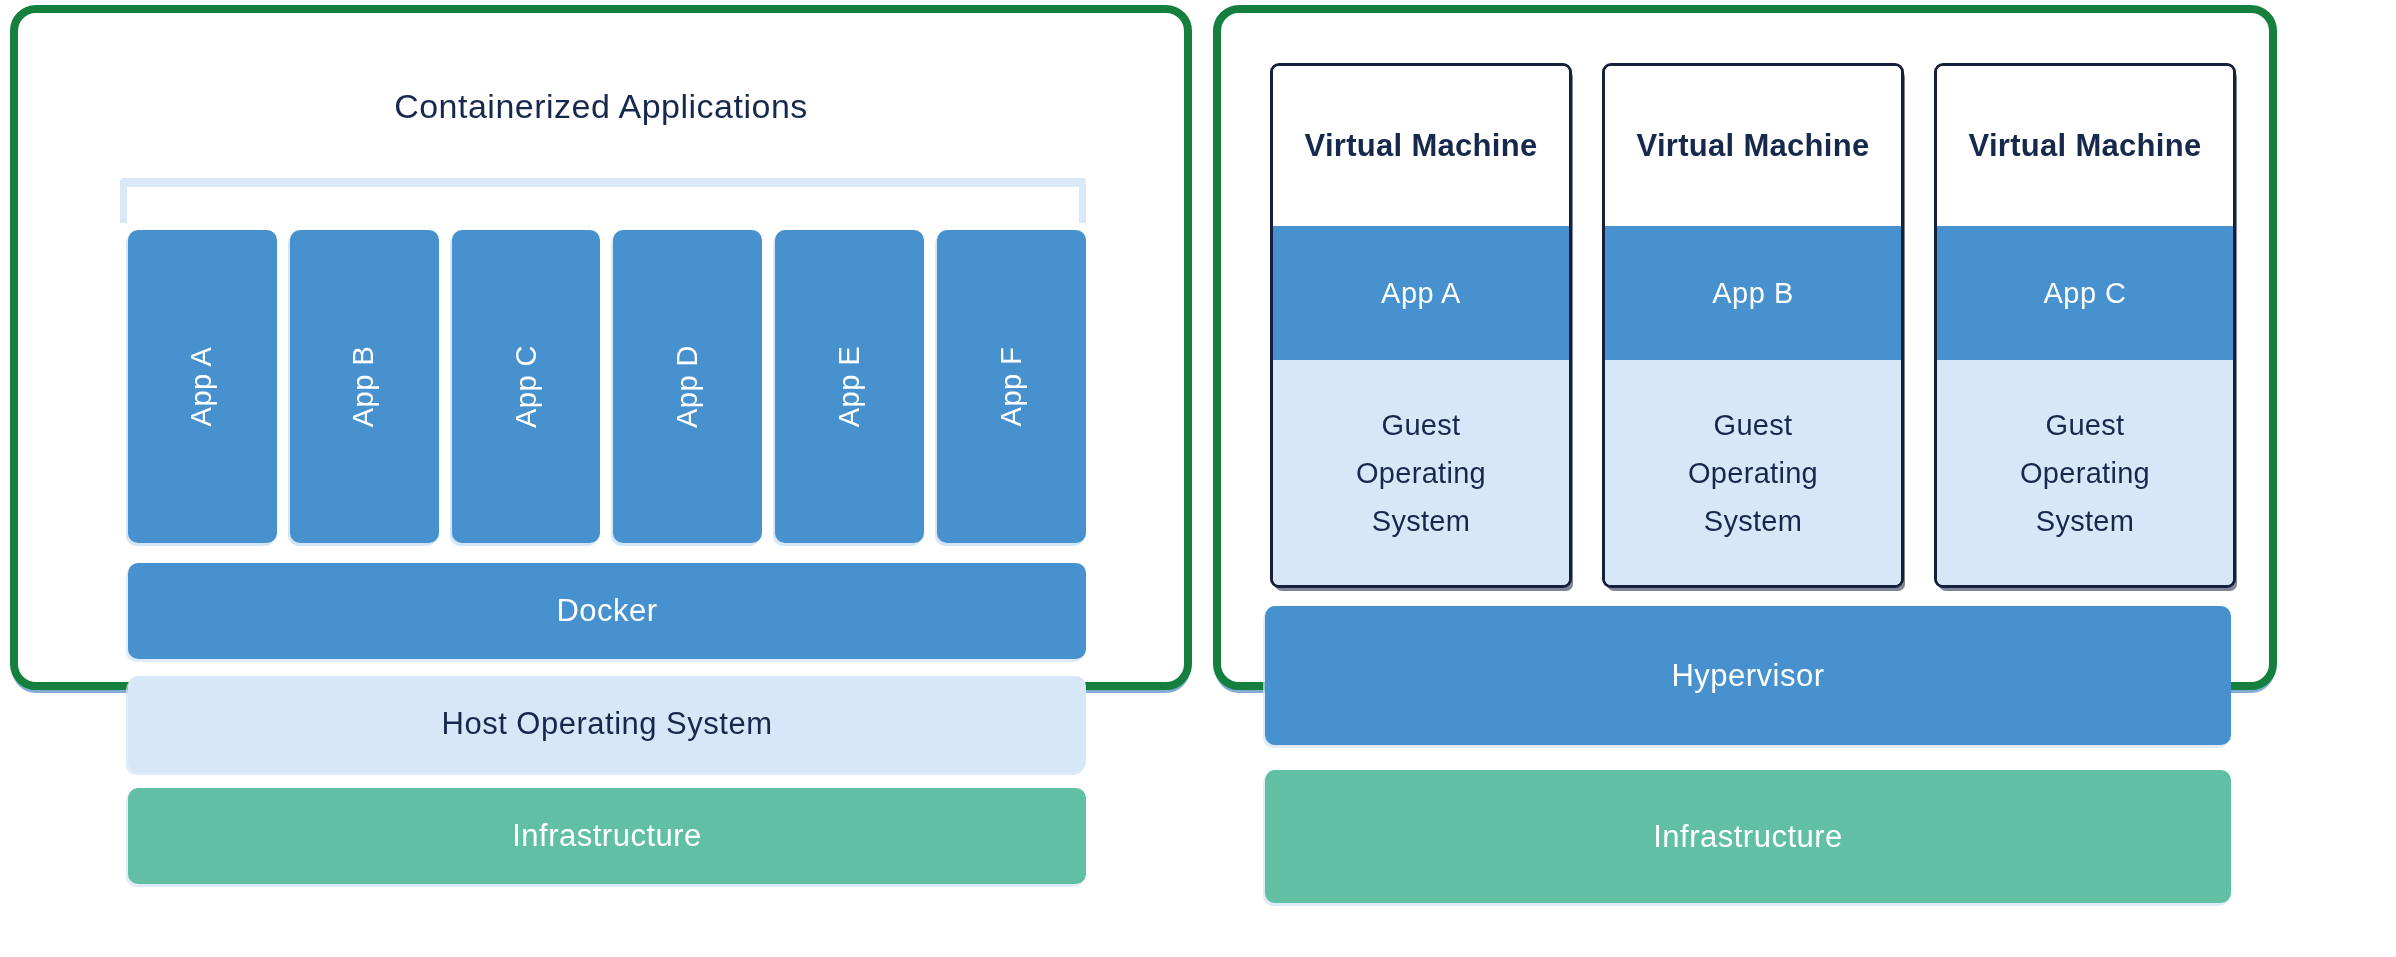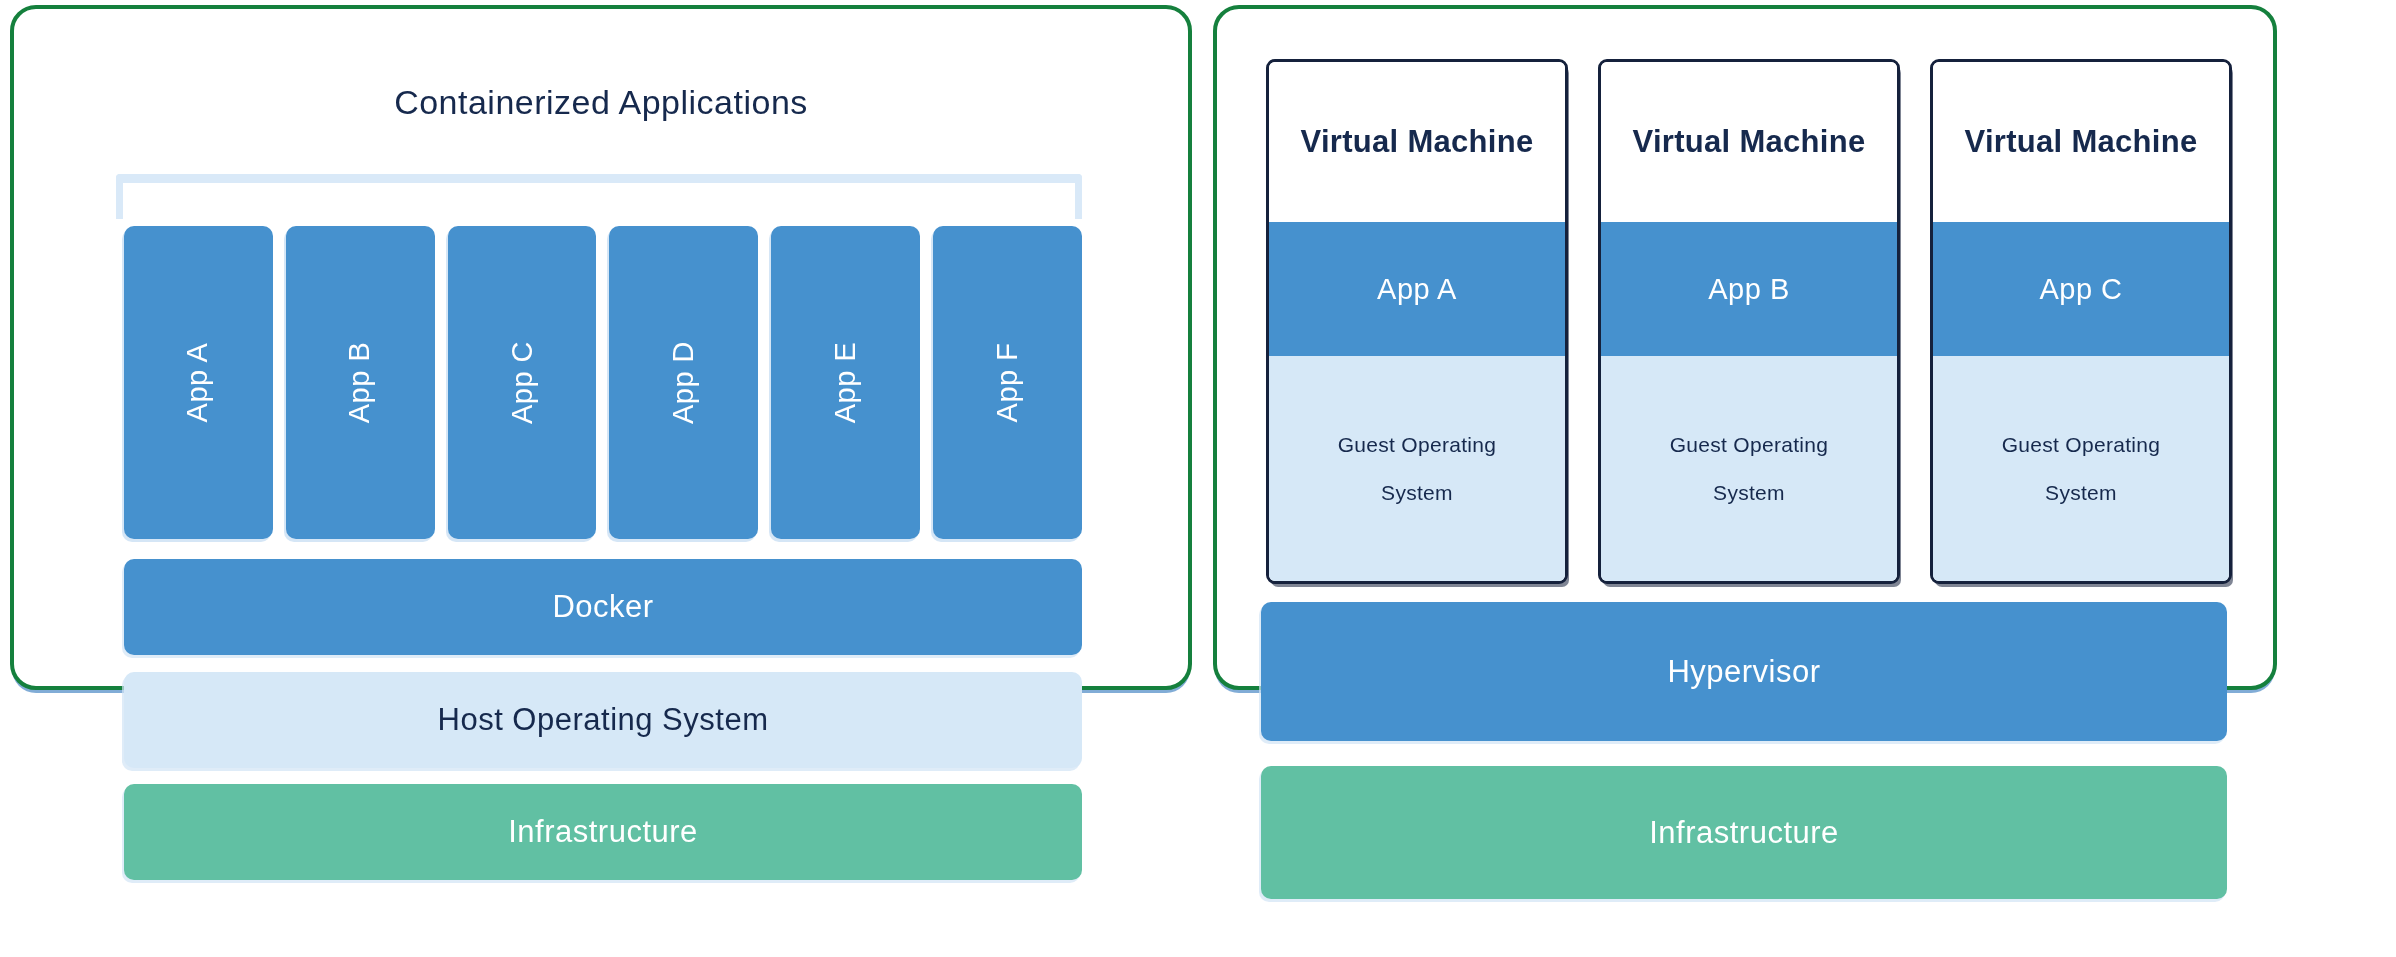--- a/index.html
+++ b/index.html
@@ -10,21 +10,21 @@
     overflow: hidden;
   }
   .canvas { position: relative; width: 2396px; height: 957px; background: #fff; }
 
   
   .panel {
     position: absolute;
     top: 5px;
     height: 685px;
     background: #ffffff;
-    border: 4px solid #15803d;
+    border: 8px solid #15803d;
     border-radius: 26px;
     box-shadow: 0 5px 0 -2px rgba(62,127,192,0.65);
   }
   .panel-left  { left: 10px;   width: 1182px; }
   .panel-right { left: 1213px; width: 1064px; }
 
   
   .left-title {
     position: absolute; top: 74px; left: 0; width: 100%;
     text-align: center;
@@ -98,21 +98,21 @@
     height: 134px; flex: 0 0 134px;
     background: #4691ce;
     display: flex; align-items: center; justify-content: center;
     color: #ffffff; font-size: 29px; letter-spacing: 0.5px;
   }
   .vm-guest {
     flex: 1 1 auto;
     background: #d6e8f7;
     display: flex; align-items: center; justify-content: center;
     text-align: center;
-    color: #16294d; font-size: 21px; line-height: 48px; letter-spacing: 0.3px;
+    color: #16294d; font-size: 29px; line-height: 48px; letter-spacing: 0.3px;
     padding: 0 55px;
   }
   .r-layer {
     position: absolute; left: 44px; width: 966px;
     border-radius: 10px;
     display: flex; align-items: center; justify-content: center;
     font-size: 31px; letter-spacing: 0.5px; color: #ffffff;
     box-shadow: -2px 3px 0 rgba(210,228,245,0.7);
   }
   .r-hyper { top: 593px; height: 139px; background: #4691ce; }

